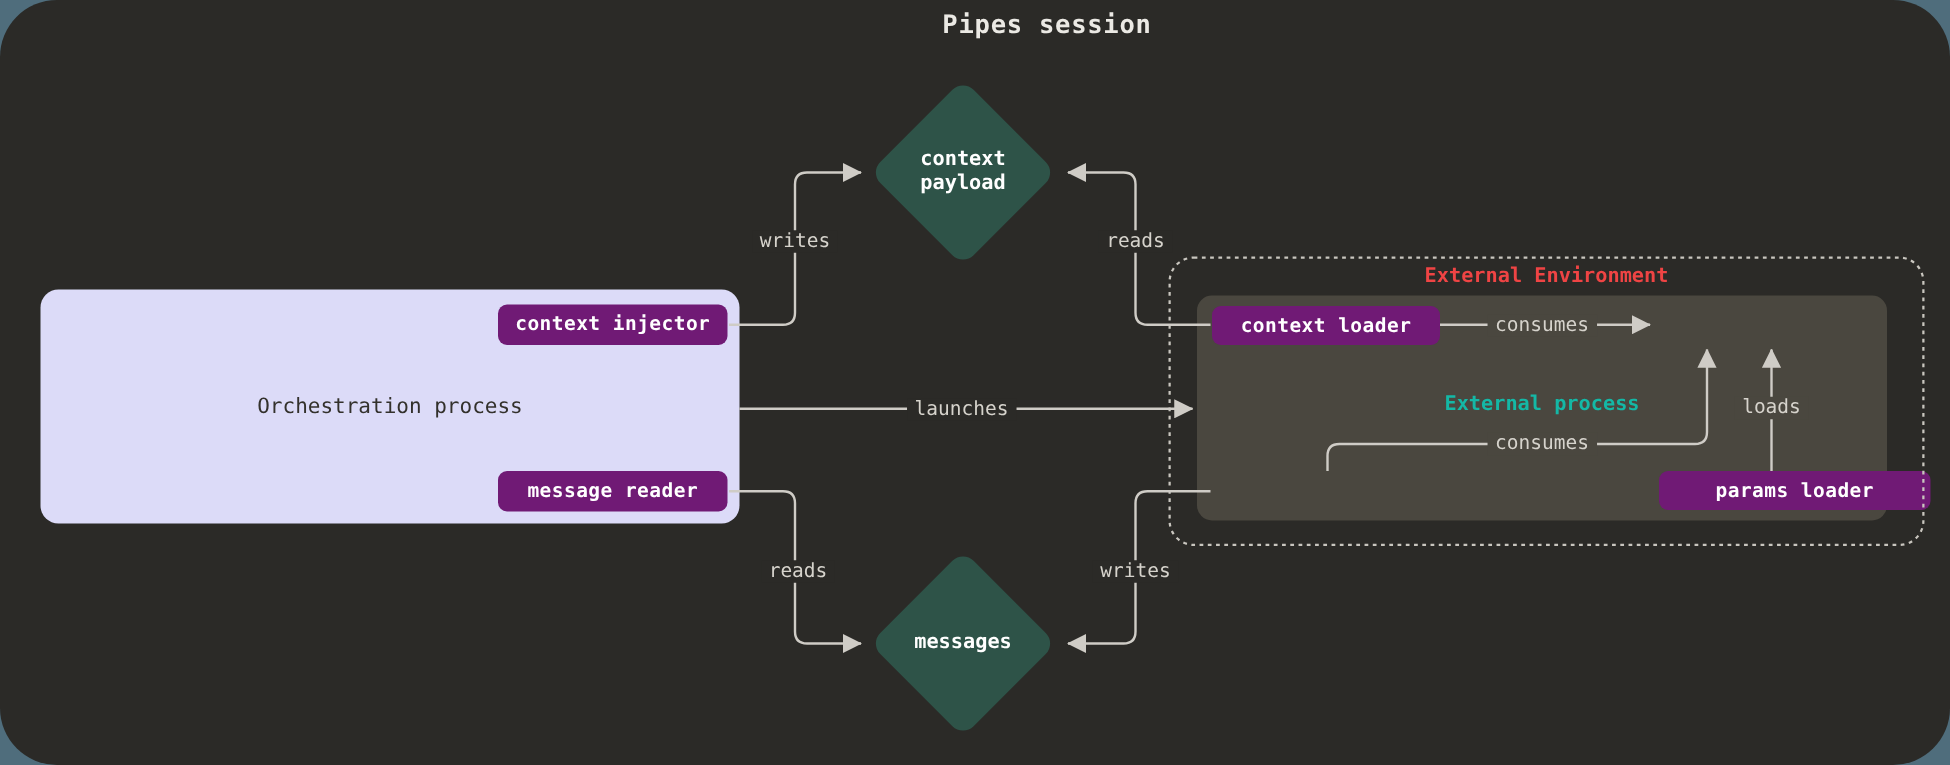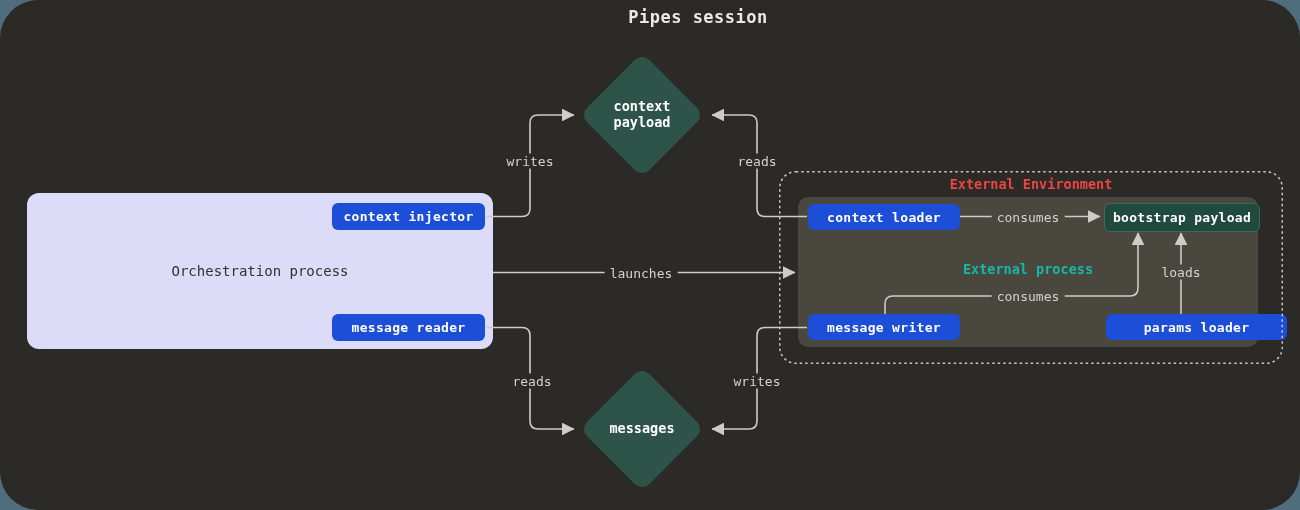--- a/index.html
+++ b/index.html
@@ -31,21 +31,21 @@
   .orch-box {
     left:27px; top:193px; width:466px; height:156px;
     background:#dcdbf8; border-radius:12px; z-index:2;
   }
   .orch-label {
     position:absolute; inset:0; display:flex; align-items:center; justify-content:center;
     color:#33312c; font-size:14px;border-radius:29px;
   }
   .pill {
     position:absolute; display:flex; align-items:center; justify-content:center;
-    background:#1d4ed8; color:#ffffff; font-weight:bold; font-size:13px;
+    background:#701a75; color:#ffffff; font-weight:bold; font-size:13px;
     border-radius:6px; z-index:4; letter-spacing:.3px;
   }
   .pill.teal { background:#204a3e; border:1px solid #40685a; }
 
   
   .ext-env {
     left:779px; top:171px; width:504px; height:193px;
     border-radius:16px; z-index:1;
   }
   .ext-env-label {
@@ -84,22 +84,20 @@
     <div class="ext-proc-label">External process</div>
   </div>
 
   <div class="abs orch-box">
     <div class="orch-label">Orchestration process</div>
   </div>
 
   <div class="pill" style="left:332px; top:203px; width:153px; height:27px;">context injector</div>
   <div class="pill" style="left:808px; top:204px; width:152px; height:26px;">context loader</div>
   <div class="pill" style="left:332px; top:314px; width:153px; height:27px;">message reader</div>
-  <div class="pill teal" style="left:1104px; top:203px; width:154px; height:27px;">bootstrap payload</div>
-  <div class="pill" style="left:808px; top:314px; width:152px; height:26px;">message writer</div>
   <div class="pill" style="left:1106px; top:314px; width:181px; height:26px;">params loader</div>
 
   <div class="diamond-wrap" style="left:580px; top:53px;">
     <div class="diamond-shape"></div>
     <div class="diamond-label">context
 payload</div>
   </div>
   <div class="diamond-wrap" style="left:580px; top:367px;">
     <div class="diamond-shape"></div>
     <div class="diamond-label">messages</div>

